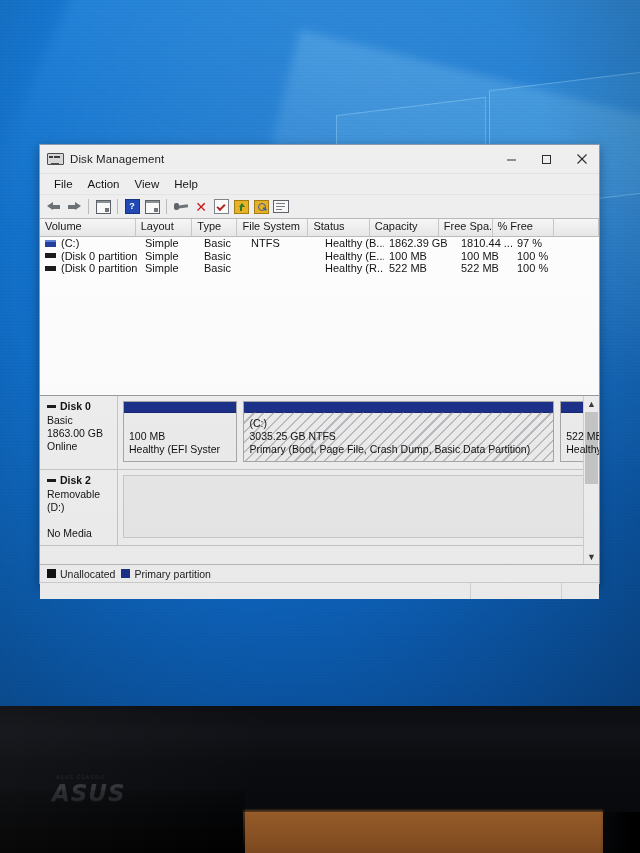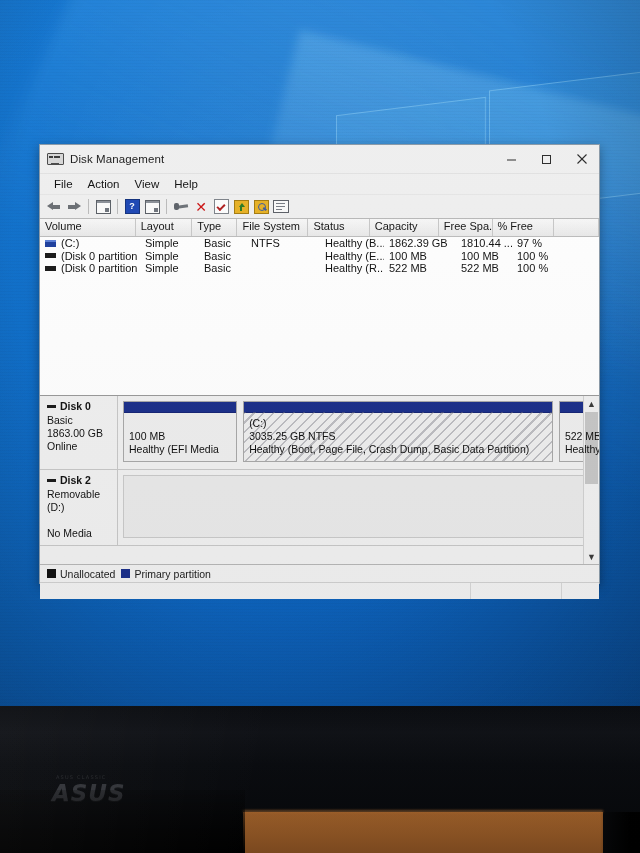--- a/index.html
+++ b/index.html
@@ -618,30 +618,30 @@
               <div>Basic</div>
               <div>1863.00 GB</div>
               <div>Online</div>
             </div>
             <div class="partstrip">
               <div class="part" style="flex: 0 0 21%;">
                 <div class="cap" style="background: rgb(27, 47, 138);"></div>
                 <div class="body">
                   <div class="blank-line"></div>
                   <div>100 MB</div>
-                  <div>Healthy (EFI Media</div>
+                  <div>Healthy (EFI Syster</div>
                 </div>
               </div>
               <div class="part hatched" style="flex: 0 0 57%;">
                 <div class="cap" style="background: rgb(27, 47, 138);"></div>
                 <div class="body-bg"></div>
                 <div class="body">
                   <div>(C:)</div>
                   <div>3035.25 GB NTFS</div>
-                  <div>Healthy (Boot, Page File, Crash Dump, Basic Data Partition)</div>
+                  <div>Primary (Boot, Page File, Crash Dump, Basic Data Partition)</div>
                 </div>
               </div>
               <div class="part" style="flex: 0 0 22%;">
                 <div class="cap" style="background: rgb(27, 47, 138);"></div>
                 <div class="body">
                   <div class="blank-line"></div>
                   <div>522 MB</div>
                   <div>Healthy (Recovery Partitior</div>
                 </div>
               </div>

